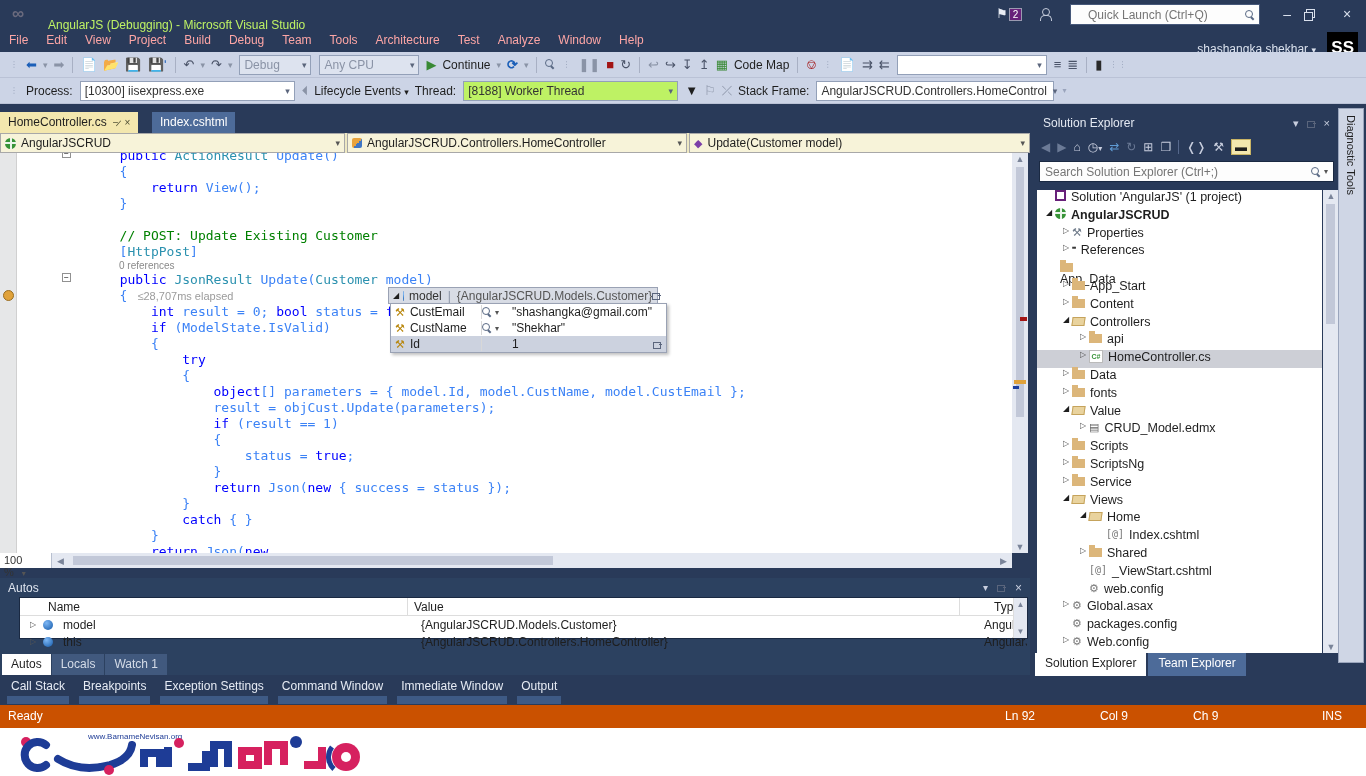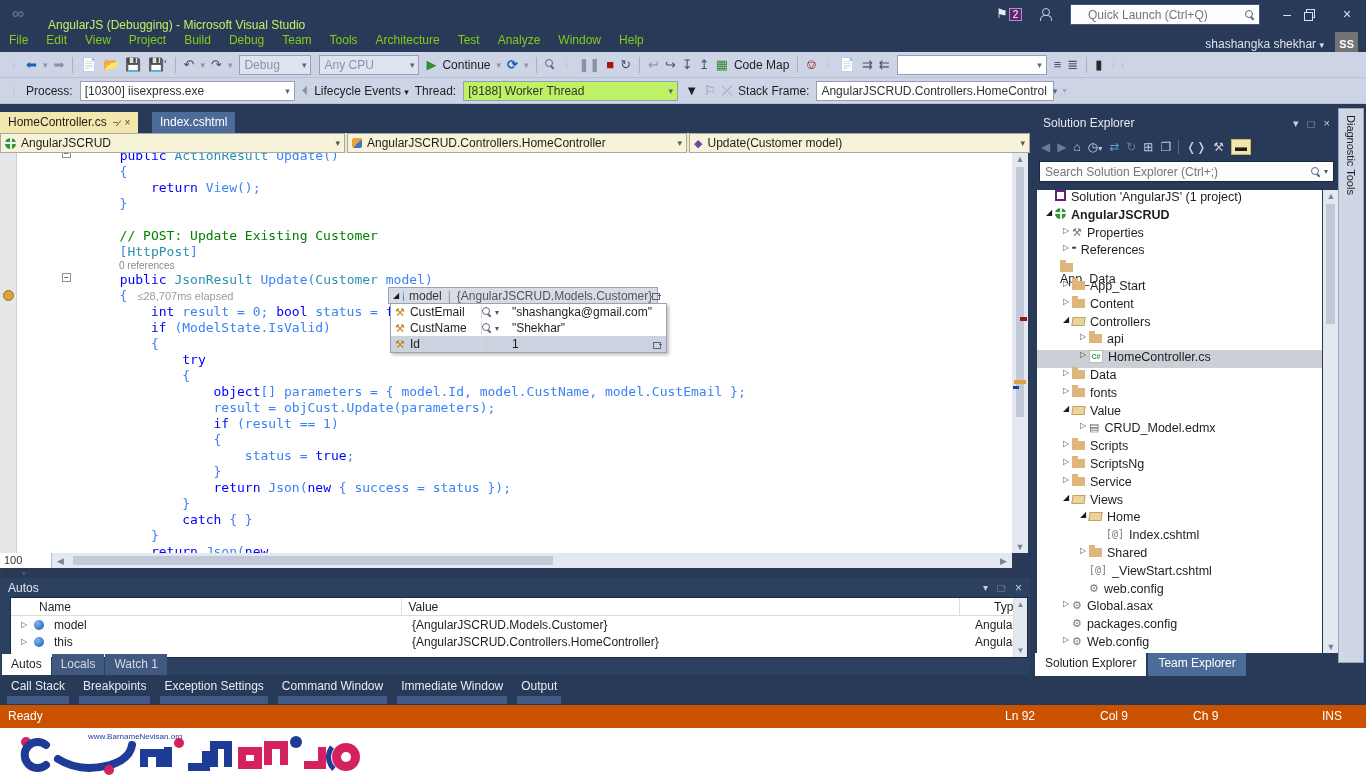--- a/index.html
+++ b/index.html
@@ -20,24 +20,24 @@
   .mag { display:inline-block; position:relative; width:10px; height:10px; }
   .mag::before { content:""; position:absolute; left:0; top:0; width:6px; height:6px; border:1.5px solid #5a6residue5a6a85; border:1.5px solid #5a6a85; border-radius:50%; }
   .mag::after { content:""; position:absolute; left:6px; top:6px; width:4px; height:1.5px; background:#5a6a85; transform:rotate(45deg); transform-origin:left center; }
   .ql-mag { position:absolute; right:4px; top:5px; }
   .win-btns { position:absolute; right:6px; top:6px; color:#d9e0ec; font-size:14px; }
   .win-btns span { display:inline-block; width:26px; text-align:center; cursor:default; }
   .restore-glyph { position:relative; display:inline-block; width:10px; height:10px; }
   .restore-glyph::before { content:""; position:absolute; left:2px; top:0; width:7px; height:7px; border:1px solid #d9e0ec; }
   .restore-glyph::after { content:""; position:absolute; left:0; top:3px; width:7px; height:7px; border:1px solid #d9e0ec; background:#293a59; }
   .user-area { position:absolute; right:8px; top:32px; color:#dbe2ee; font-size:12px; }
-  .avatar { display:inline-block; background:#737373; color:#fff; font-size:11px; padding:6px 4px; margin-left:8px; font-weight:bold; }
-
-  
-  .menubar { position:absolute; top:30px; left:0; right:0; height:22px; color:#84cc16; }
+  .avatar { display:inline-block; background:#000000; color:#fff; font-size:17px; padding:6px 4px; margin-left:8px; font-weight:bold; }
+
+  
+  .menubar { position:absolute; top:30px; left:0; right:0; height:22px; color:#fca5a5; }
   .menu-item { display:inline-block; padding:3px 9px; font-size:12px; cursor:default; }
 
   
   .toolbar { position:absolute; left:0; right:0; background:#ccd4e6; border-bottom:1px solid #bac2d6; color:#444; }
   .tb1 { top:52px; height:26px; }
   .tb2 { top:78px; height:26px; }
   .tb-inner { display:flex; align-items:center; height:100%; padding-left:6px; }
   .grip { color:#9aa4bc; font-size:8px; letter-spacing:1px; margin:0 4px; }
   .tbico { display:inline-block; margin:0 3px; font-size:13px; line-height:22px; }
   .tb-sep { display:inline-block; width:1px; height:16px; background:#a8b0c4; margin:0 5px; }
@@ -139,21 +139,21 @@
   .se-tab { padding:3px 10px; font-size:12px; margin-right:2px; }
   .se-tab.active { background:#fff; color:#1e1e1e; }
   .se-tab.inactive { background:#4d6b99; color:#fff; }
   .diag-strip { position:absolute; left:306px; top:4px; width:26px; height:555px; background:#cfd6e5; border:1px solid #9aa5bc; }
   .diag-text { writing-mode:vertical-rl; font-size:11px; color:#1e1e1e; padding:6px 6px; }
 
   
   .autos { position:absolute; left:0; top:474px; width:1030px; height:97px; background:#2c4160; }
   .autos-title { height:19px; display:flex; align-items:center; color:#dfe5ef; font-size:12px; padding:0 8px; }
   .autos-title .icons { margin-left:auto; display:flex; gap:9px; align-items:center; font-size:10px; color:#c8cede; }
-  .autos-grid { position:absolute; left:10px; right:2px; top:19px; height:61px; background:#fff; border:1px solid #1a2942; font-size:12px; color:#1e1e1e; }
+  .autos-grid { position:absolute; left:19px; right:2px; top:19px; height:42px; background:#fff; border:1px solid #1a2942; font-size:12px; color:#1e1e1e; }
   .ag-header { display:flex; height:18px; border-bottom:1px solid #ddd; align-items:center; }
   .ag-header span { border-right:1px solid #ddd; padding:0 6px; height:100%; line-height:18px; }
   .ag-name { width:395px; padding-left:28px !important; }
   .ag-value { width:563px; }
   .ag-type { flex:1;margin-left:28px; }
   .ag-row { display:flex; height:17px; align-items:center; }
   .ag-row .c1 { width:395px; padding-left:8px; display:flex; align-items:center; gap:5px; }
   .ag-row .c1 .t-arrow { width:10px; }
   .ag-row .c2 { width:563px; padding-left:6px; }
   .ag-row .c3 { flex:1; padding-left:6px; overflow:hidden; }

